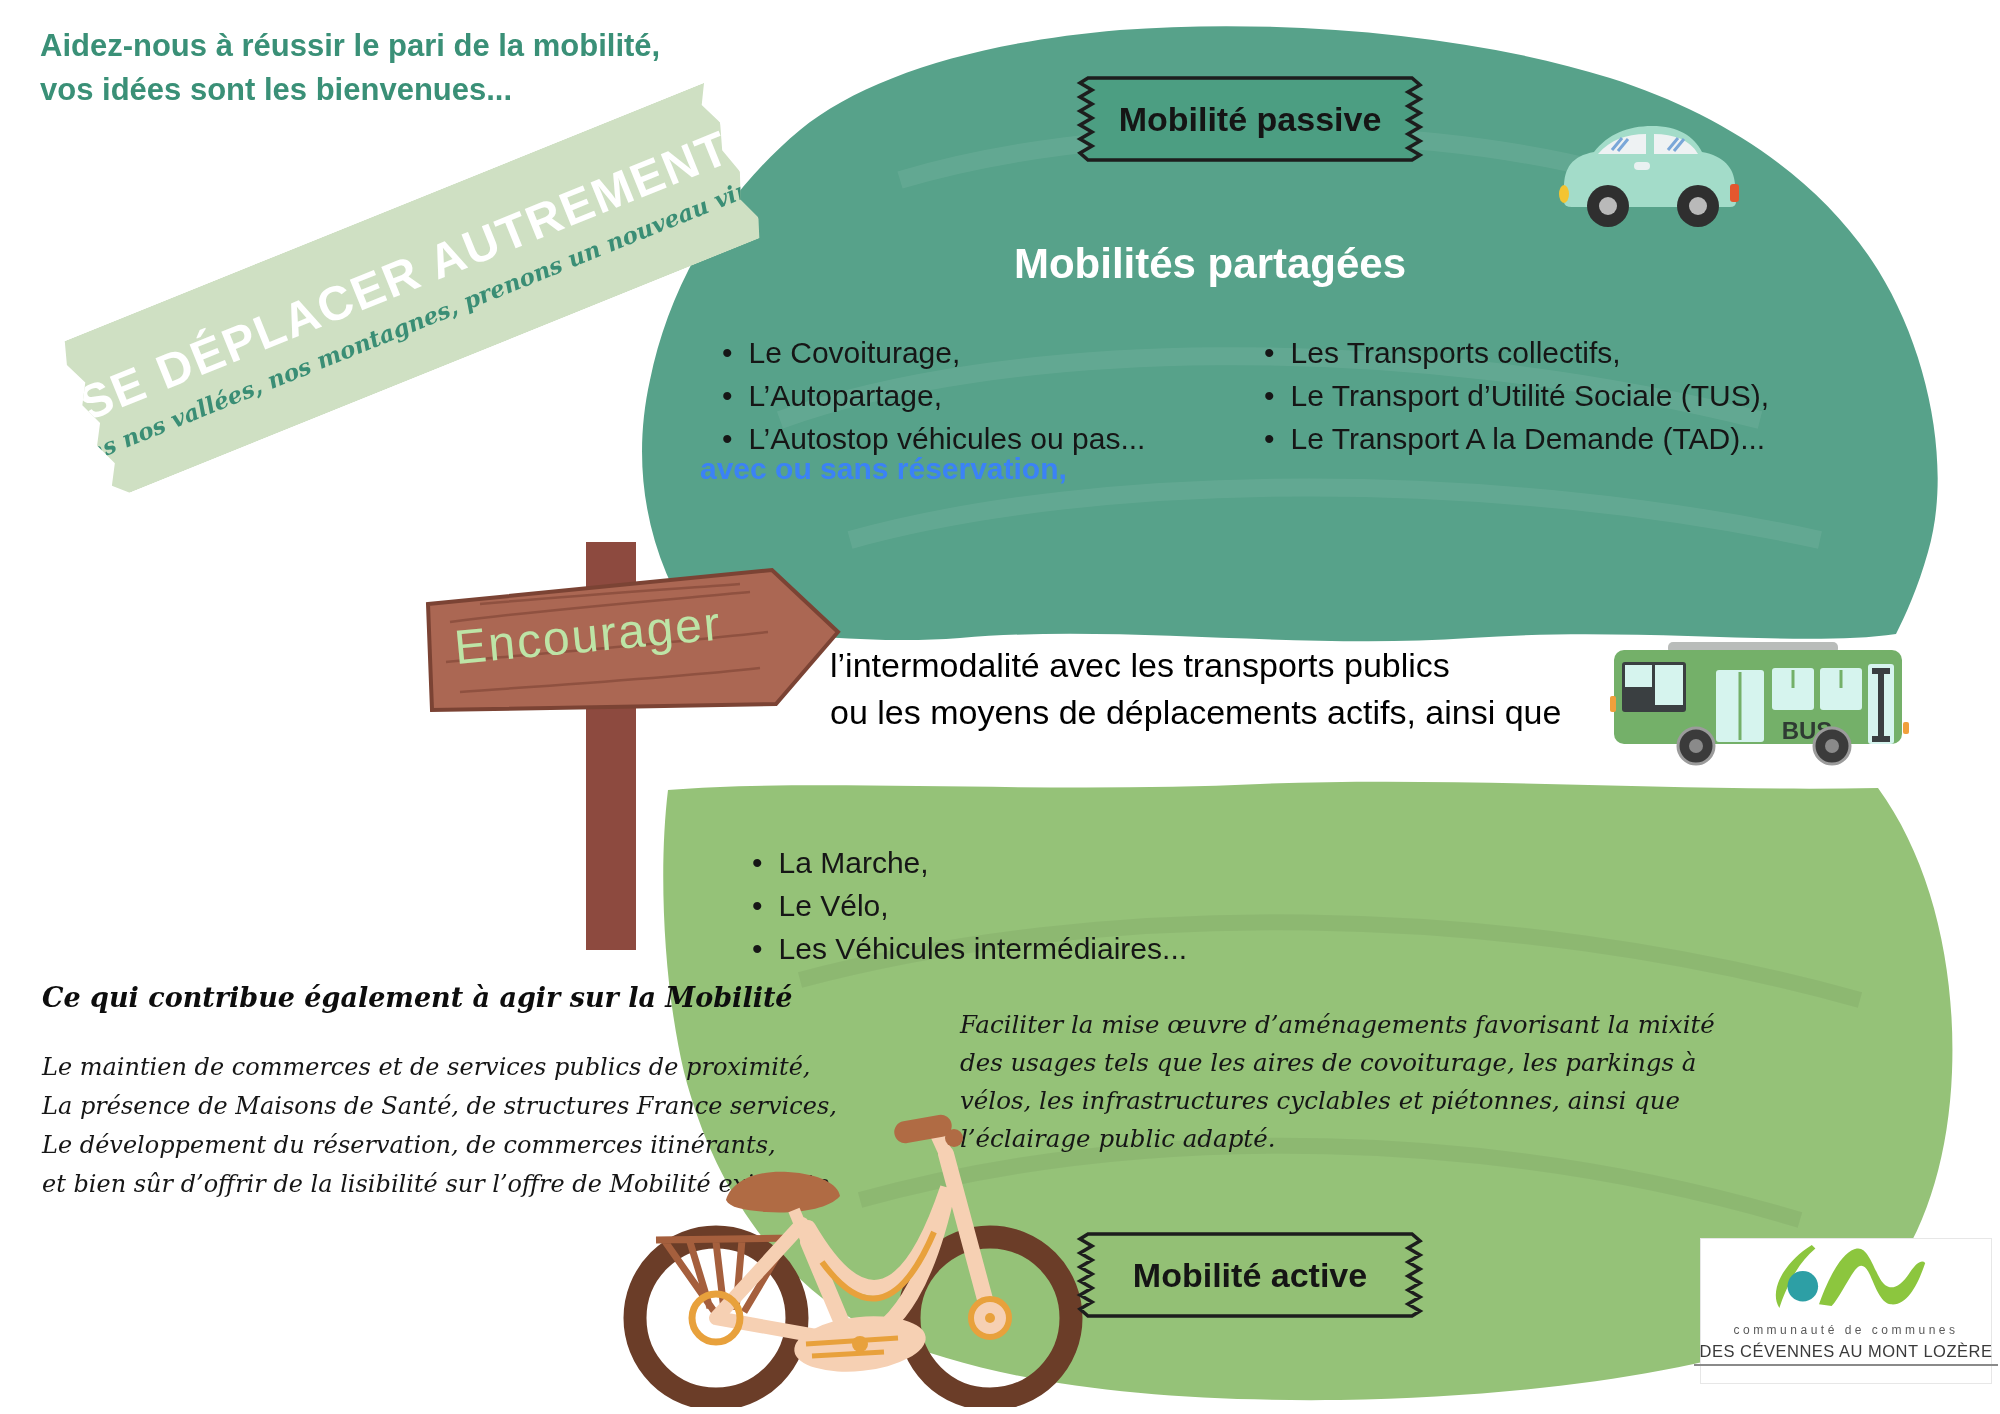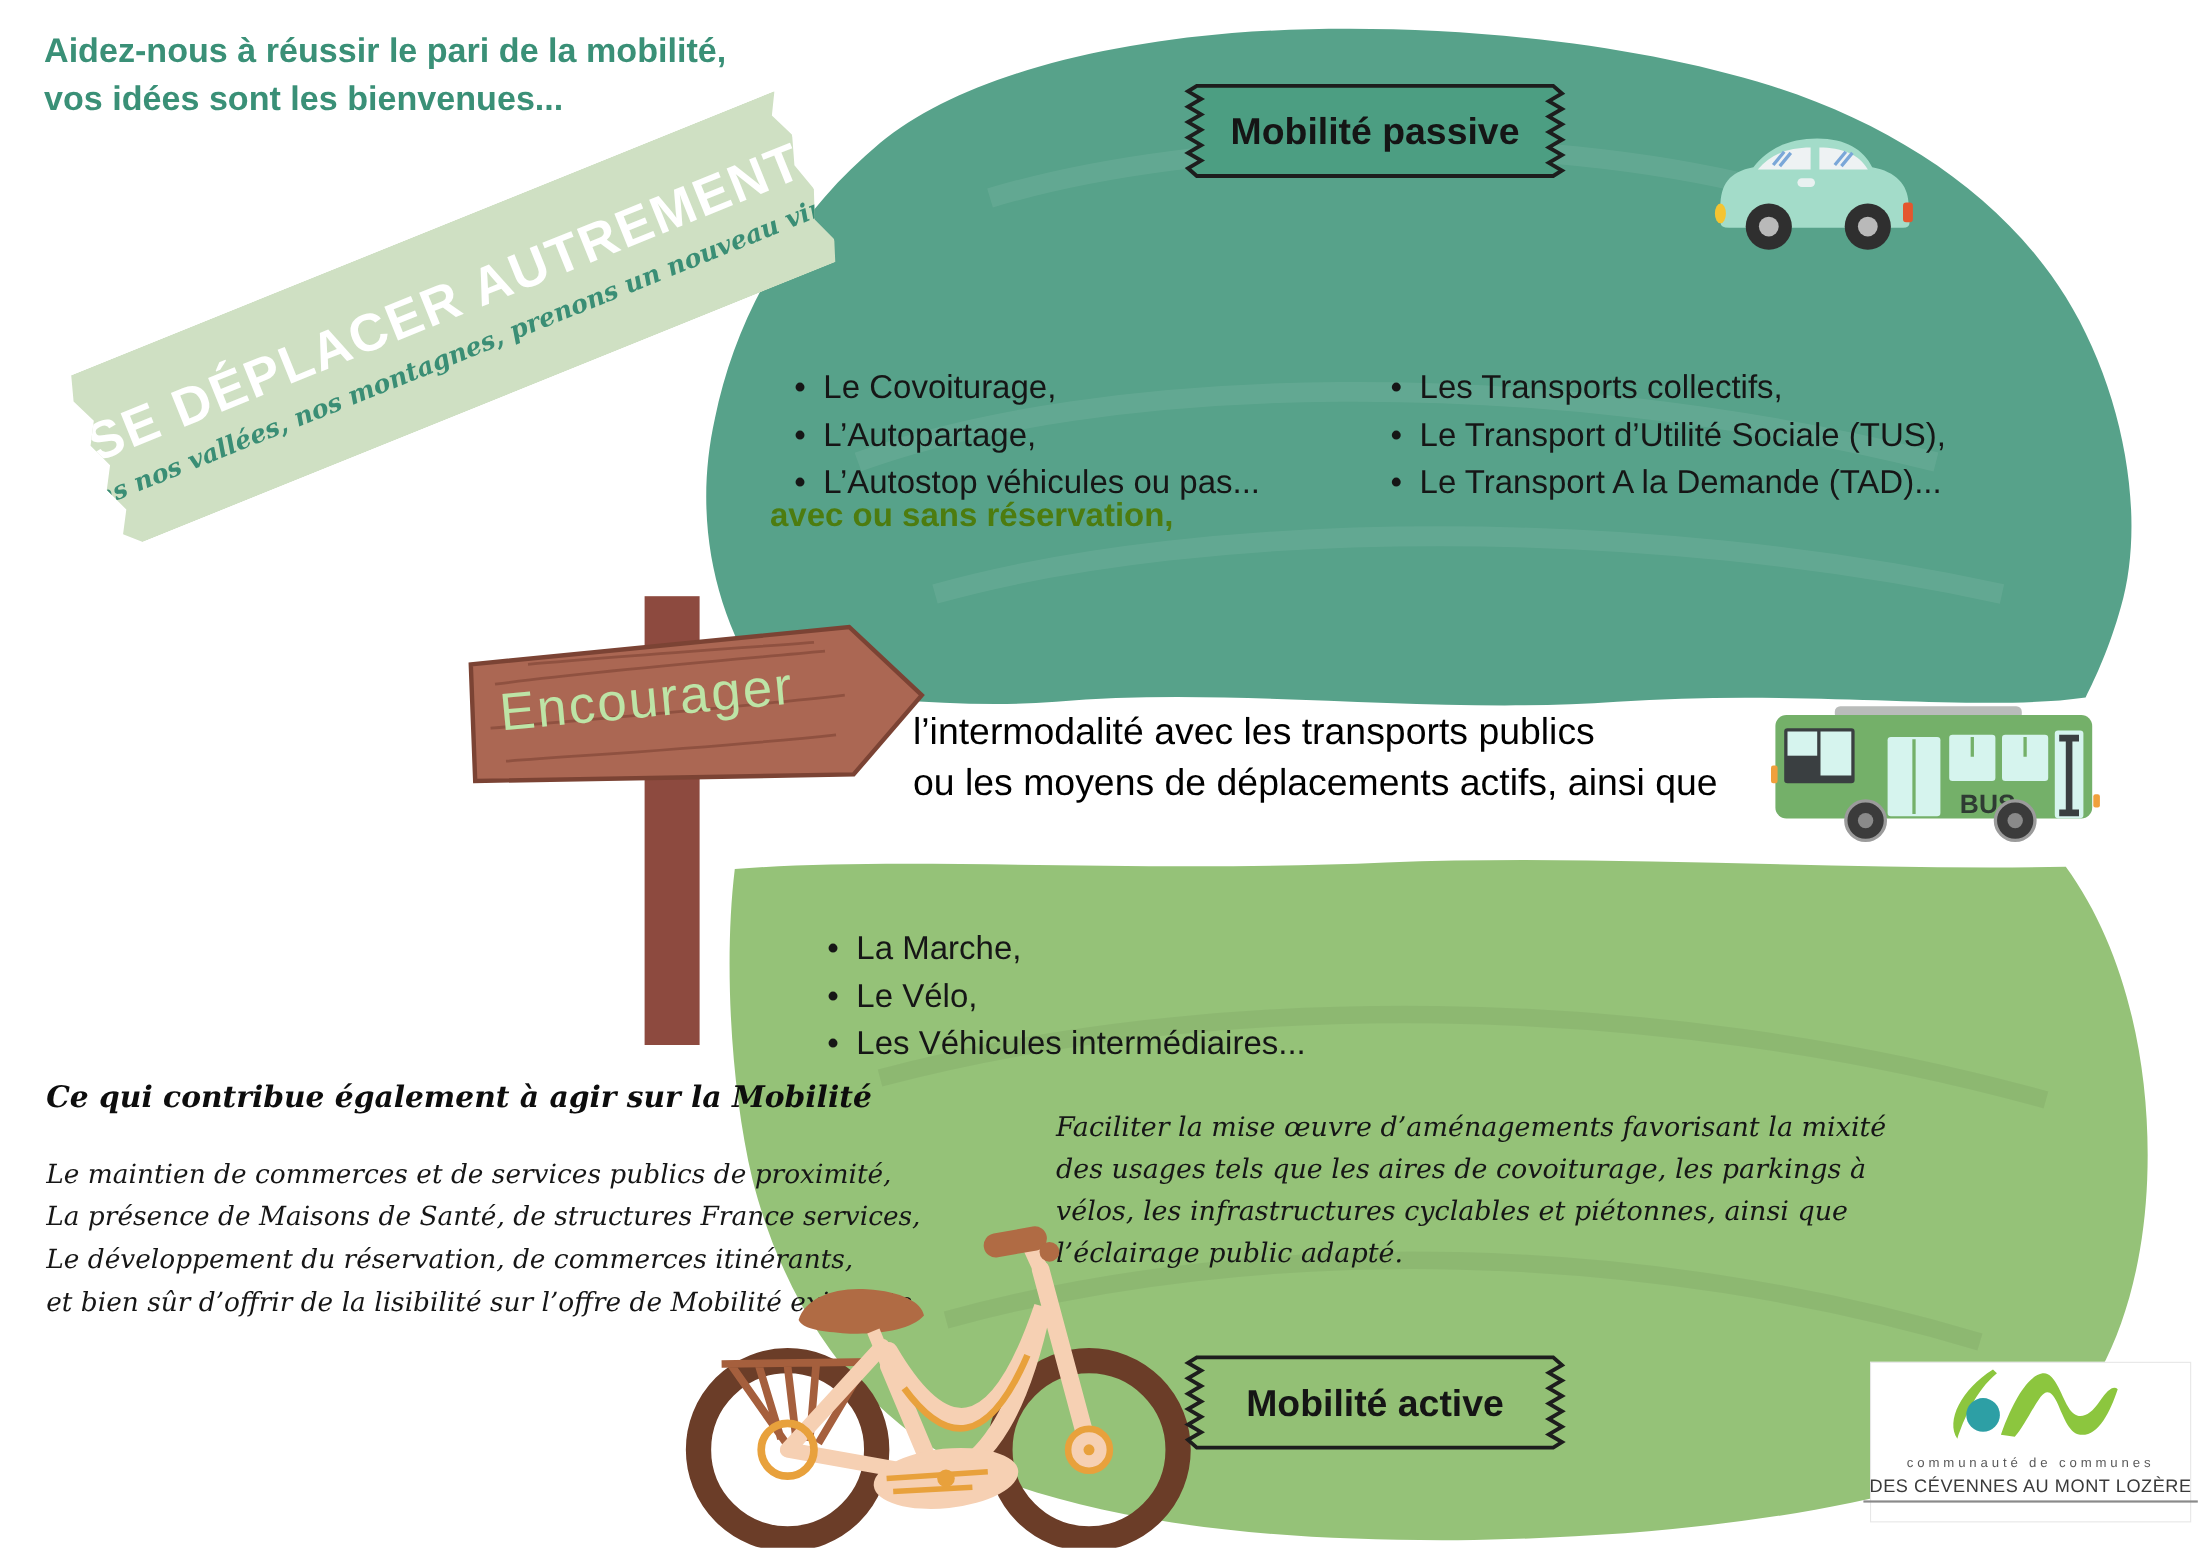--- a/index.html
+++ b/index.html
@@ -22,21 +22,21 @@
   
   .ticket{width:364px;height:94px;}
   .ticket text{font-family:"Liberation Sans",sans-serif;font-weight:bold;font-size:34px;fill:#151515;}
 
   .partagees{left:980px;top:240px;width:460px;text-align:center;font-size:42px;
              font-weight:bold;color:#ffffff;}
 
   ul.blist{list-style:none;margin:0;padding:0;font-size:30px;font-weight:normal;color:#161616;}
   ul.blist li{margin-bottom:9px;white-space:nowrap;}
   ul.blist li::before{content:"•";margin-right:16px;}
-  .list-cont{font-size:30px;font-weight:bold;color:#4d7c0f;white-space:nowrap;}
+  .list-cont{font-size:30px;font-weight:bold;color:#3b82f6;white-space:nowrap;}
 
   .intermodal{left:830px;top:642px;font-size:34px;line-height:47px;color:#000000;}
 
   
   .hand{font-family:"DejaVu Serif",serif;font-style:italic;color:#161616;}
   .note{left:960px;top:1006px;width:800px;font-size:24.5px;line-height:38px;}
   .contrib-h{left:42px;top:982px;font-size:27px;font-weight:bold;color:#0d0d0d;}
   .contrib-b{left:42px;top:1048px;font-size:24px;line-height:39px;}
 
   
@@ -72,20 +72,21 @@
   <div class="abs banner">
     <div class="banner-title">SE DÉPLACER AUTREMENT</div>
     <div class="banner-sub">Dans nos vallées, nos montagnes, prenons un nouveau virage</div>
   </div>
 
   <svg class="abs ticket" style="left:1068px;top:72px" viewBox="0 0 364 94">
     <polygon fill="#4c9e82" stroke="#1d1d1d" stroke-width="3.5" points="20,6 344,6 352,13 340,20 352,27 340,34 352,41 340,48 352,55 340,62 352,69 340,76 352,83 344,88 20,88 12,81 24,74 12,67 24,60 12,53 24,46 12,39 24,32 12,25 24,18 12,11"></polygon>
     <text x="182" y="59" text-anchor="middle">Mobilité passive</text>
   </svg>
 
+  <div class="abs partagees">Mobilités partagées</div>
 
   <ul class="abs blist" style="left:722px;top:336px">
     <li>Le Covoiturage,</li>
     <li>L’Autopartage,</li>
     <li>L’Autostop véhicules ou pas...</li>
   </ul>
   <div class="abs list-cont" style="left:700px;top:452px">avec ou sans réservation,</div>
 
   <ul class="abs blist" style="left:1264px;top:336px">
     <li>Les Transports collectifs,</li>

